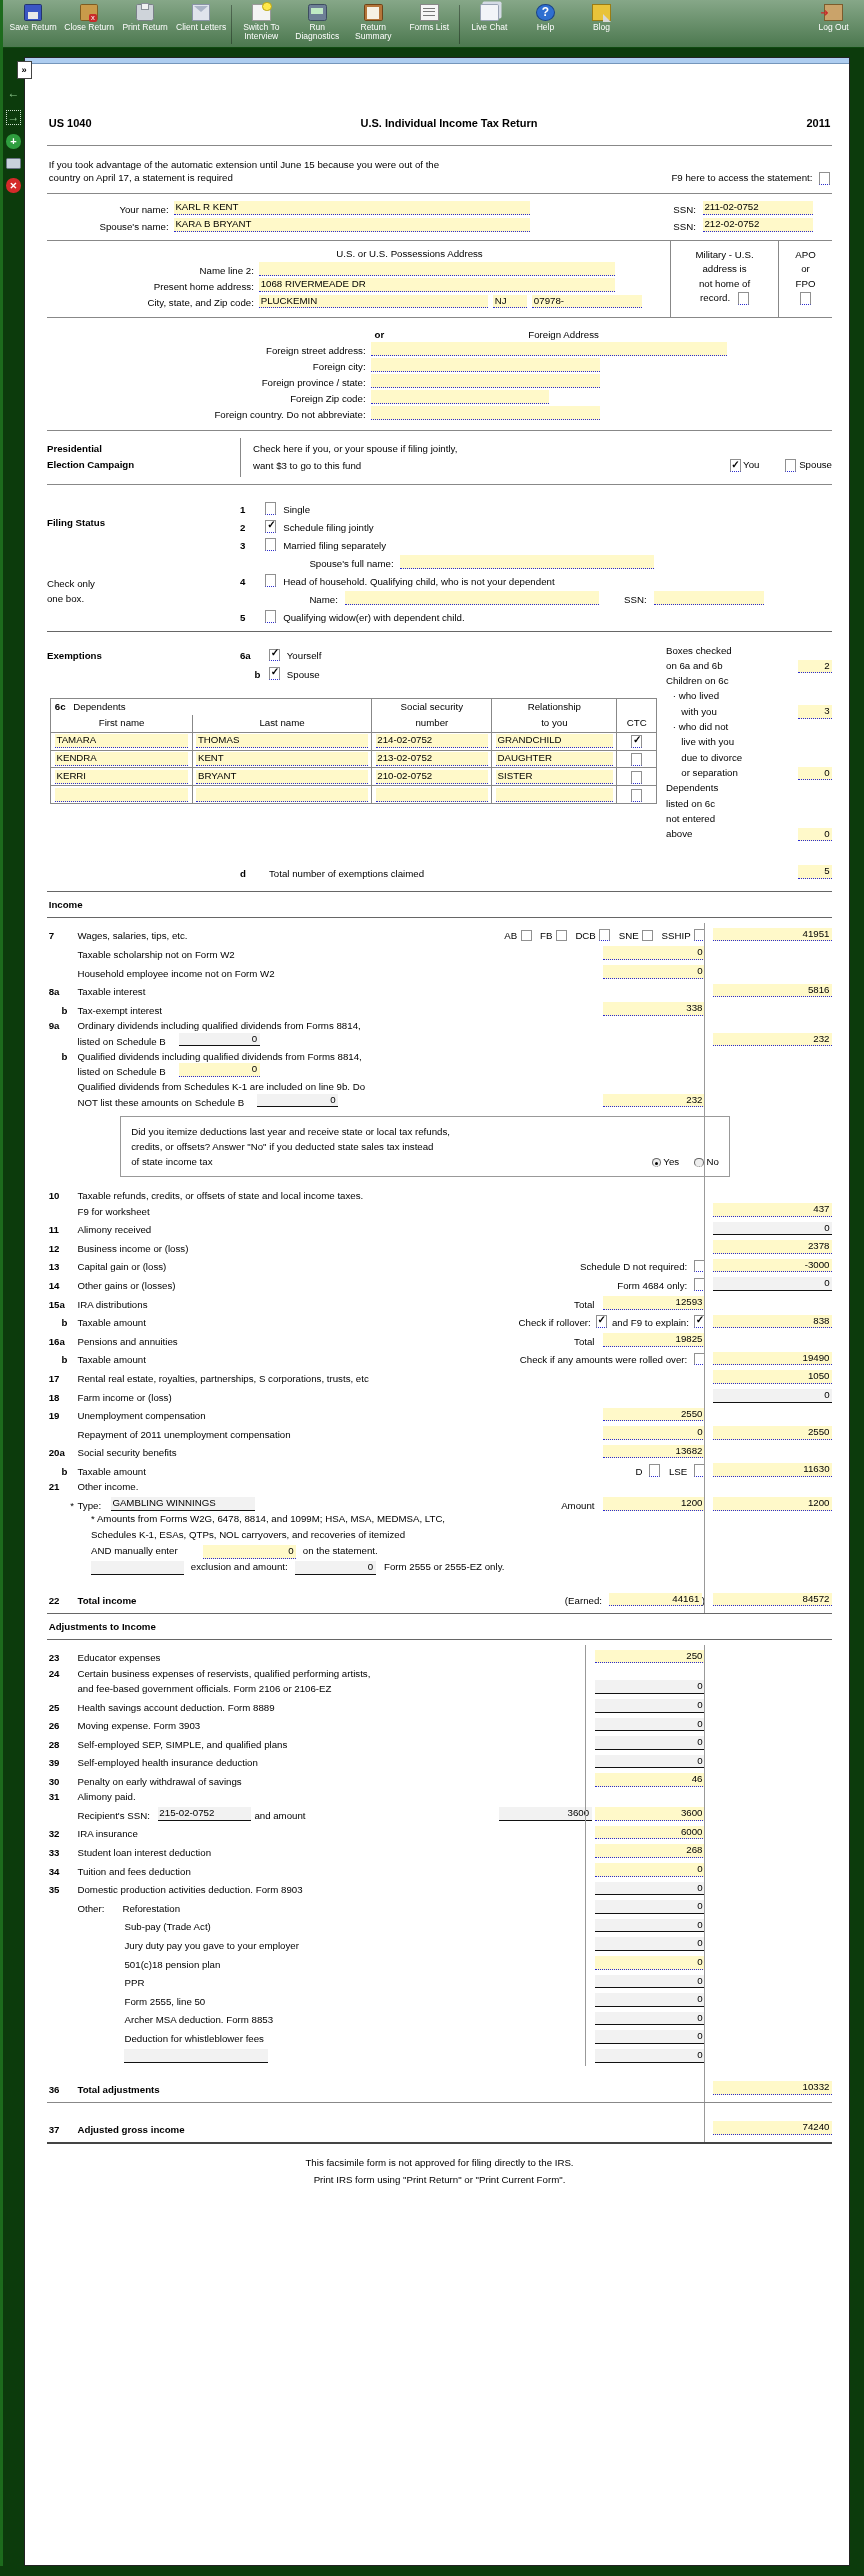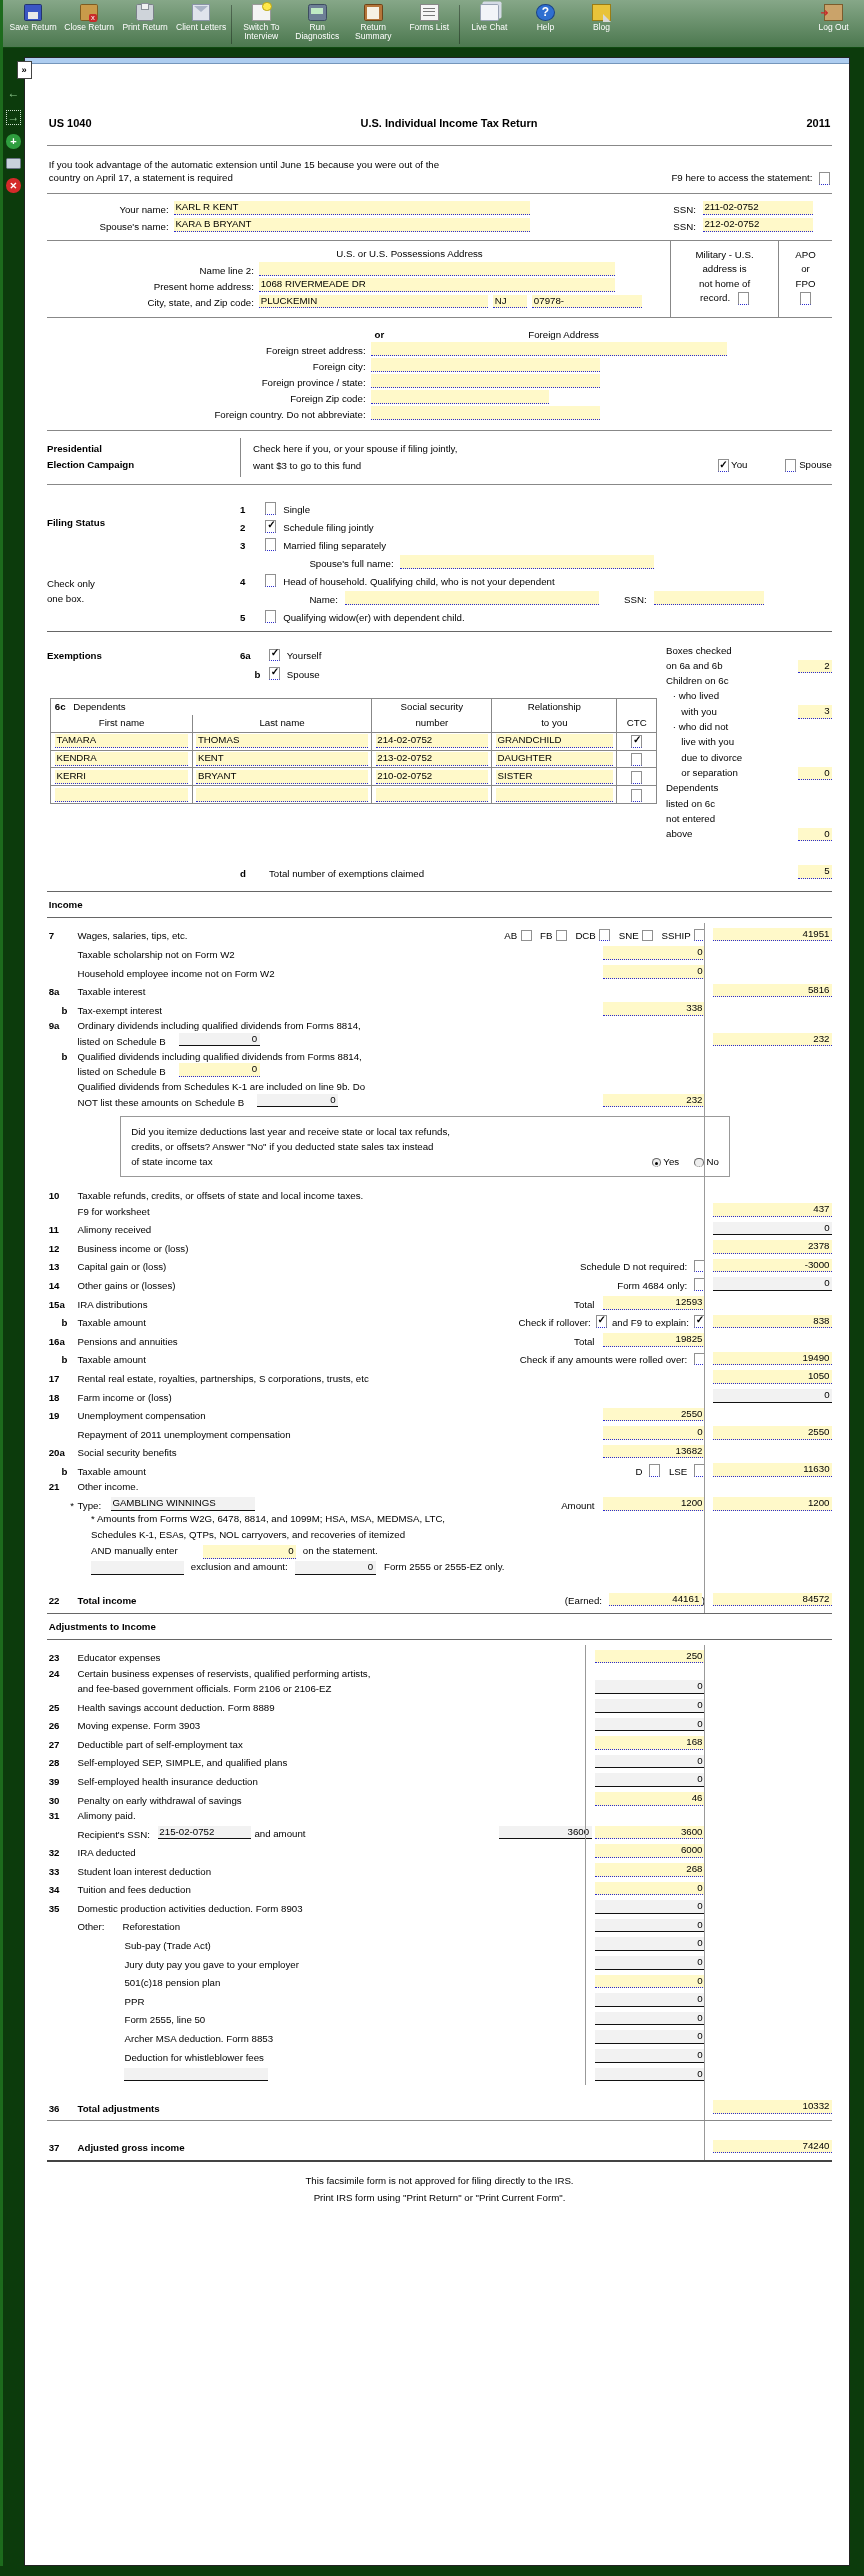--- a/index.html
+++ b/index.html
@@ -93,21 +93,21 @@
 
   
   .forhead { display:flex; margin:10.2px 0 1.7px 0; }
   .frow { display:flex; align-items:flex-end; margin:2.5px 5.1px; }
   .flab { width:322px; text-align:right; padding-right:5.1px; }
 
   
   .pres { display:flex; margin:6.8px 3.4px; }
   .pres-t { width:193px; font-weight:bold; line-height:15.3px; padding:3.4px 0; }
   .pres-m { flex:1; border-left:0.8px solid #888; padding:3.4px 0 3.4px 12px; line-height:15.3px; }
-  .pres-r { display:flex; align-items:flex-end; gap:38px; padding-bottom:1.7px; }
+  .pres-r { display:flex; align-items:flex-end; gap:26px; padding-bottom:1.7px; }
 
   
   .fil { display:flex; margin:12px 3.4px 8.5px 3.4px; }
   .fil-left { width:193px; }
   .fil-left .t { font-weight:bold; margin-top:20.3px; }
   .fil-left .c { margin-top:49px; line-height:14.4px; }
   .fil-main { flex:1; }
   .fitem { display:flex; align-items:flex-end; min-height:18px; }
   .fino { width:25.4px; font-weight:bold; }
   .findent { margin-left:44px; }
@@ -881,28 +881,20 @@
       </div>
       <div class="irow">
         <span class="ino">26</span>
         <span class="ilab">Moving expense.  Form 3903</span>
         <span class="imid">
             <span class="f g numv w130">0</span>
           </span>
         <span class="irt"></span>
       </div>
       <div class="irow">
-        <span class="ino">27</span>
-        <span class="ilab">Deductible part of self-employment tax</span>
-        <span class="imid">
-            <span class="f y numv w130">168</span>
-          </span>
-        <span class="irt"></span>
-      </div>
-      <div class="irow">
         <span class="ino">28</span>
         <span class="ilab">Self-employed SEP,  SIMPLE,  and qualified plans</span>
         <span class="imid">
             <span class="f g numv w130">0</span>
           </span>
         <span class="irt"></span>
       </div>
       <div class="irow">
         <span class="ino">39</span>
         <span class="ilab">Self-employed health insurance deduction</span>
@@ -930,21 +922,21 @@
           <span class="f g txtv w110" style="margin-left:5.1px;">215-02-0752</span>
           <span style="margin-left:1px;">and amount</span></span>
         <span class="imid">
             <span class="f g numv w110" style="margin-right:3.4px;">3600</span>
           <span class="f y numv w130">3600</span>
           </span>
         <span class="irt"></span>
       </div>
       <div class="irow">
         <span class="ino">32</span>
-        <span class="ilab">IRA deducted</span>
+        <span class="ilab">IRA insurance</span>
         <span class="imid">
             <span class="f y numv w130">6000</span>
           </span>
         <span class="irt"></span>
       </div>
       <div class="irow">
         <span class="ino">33</span>
         <span class="ilab">Student loan interest deduction</span>
         <span class="imid">
             <span class="f y numv w130">268</span>

